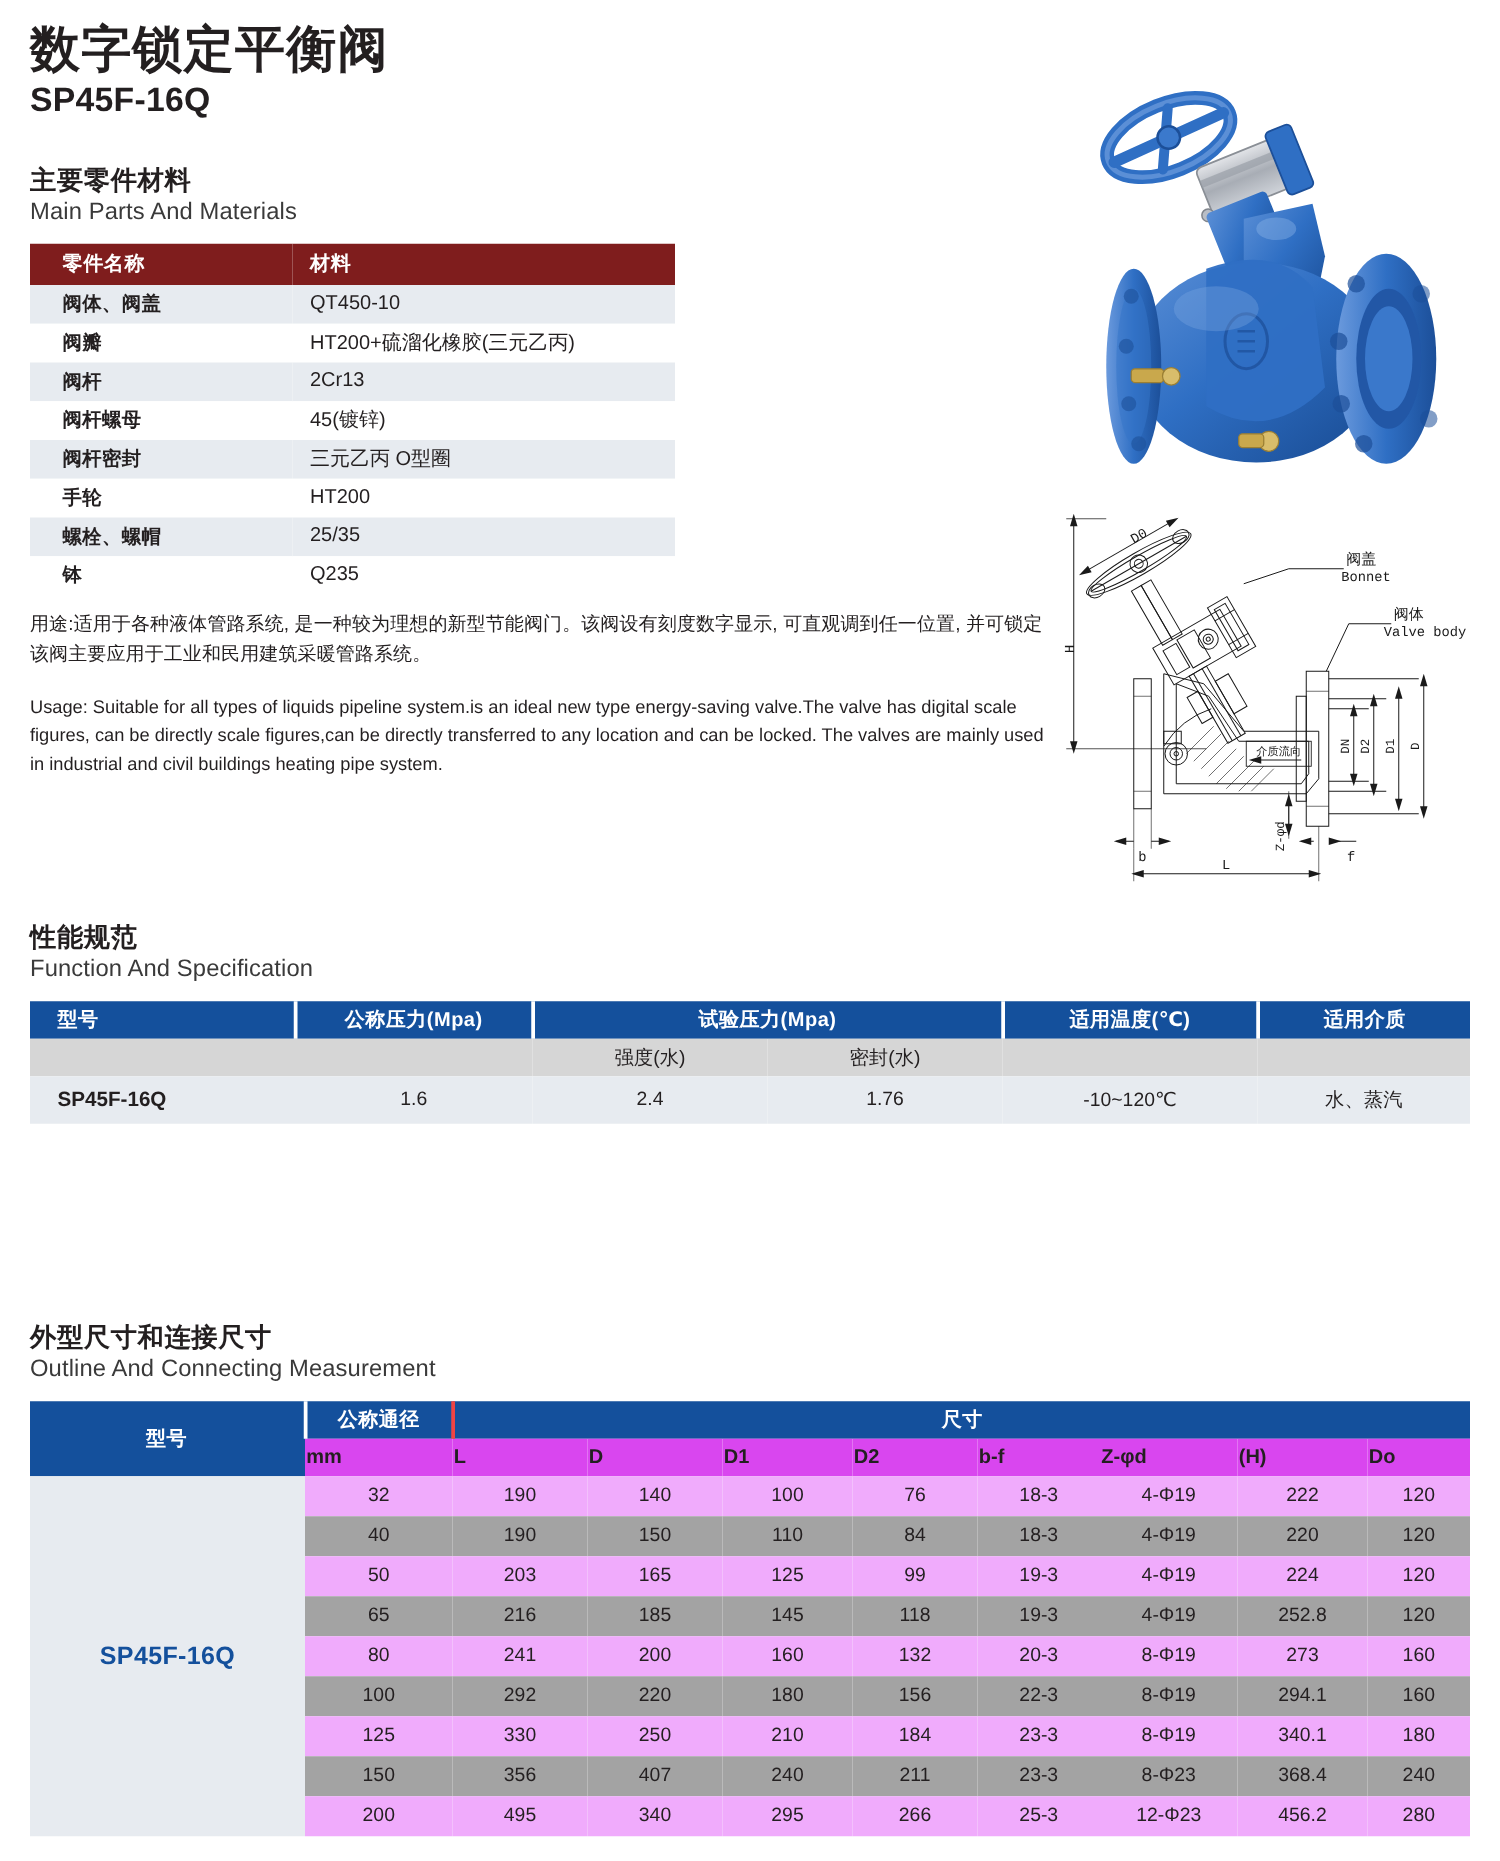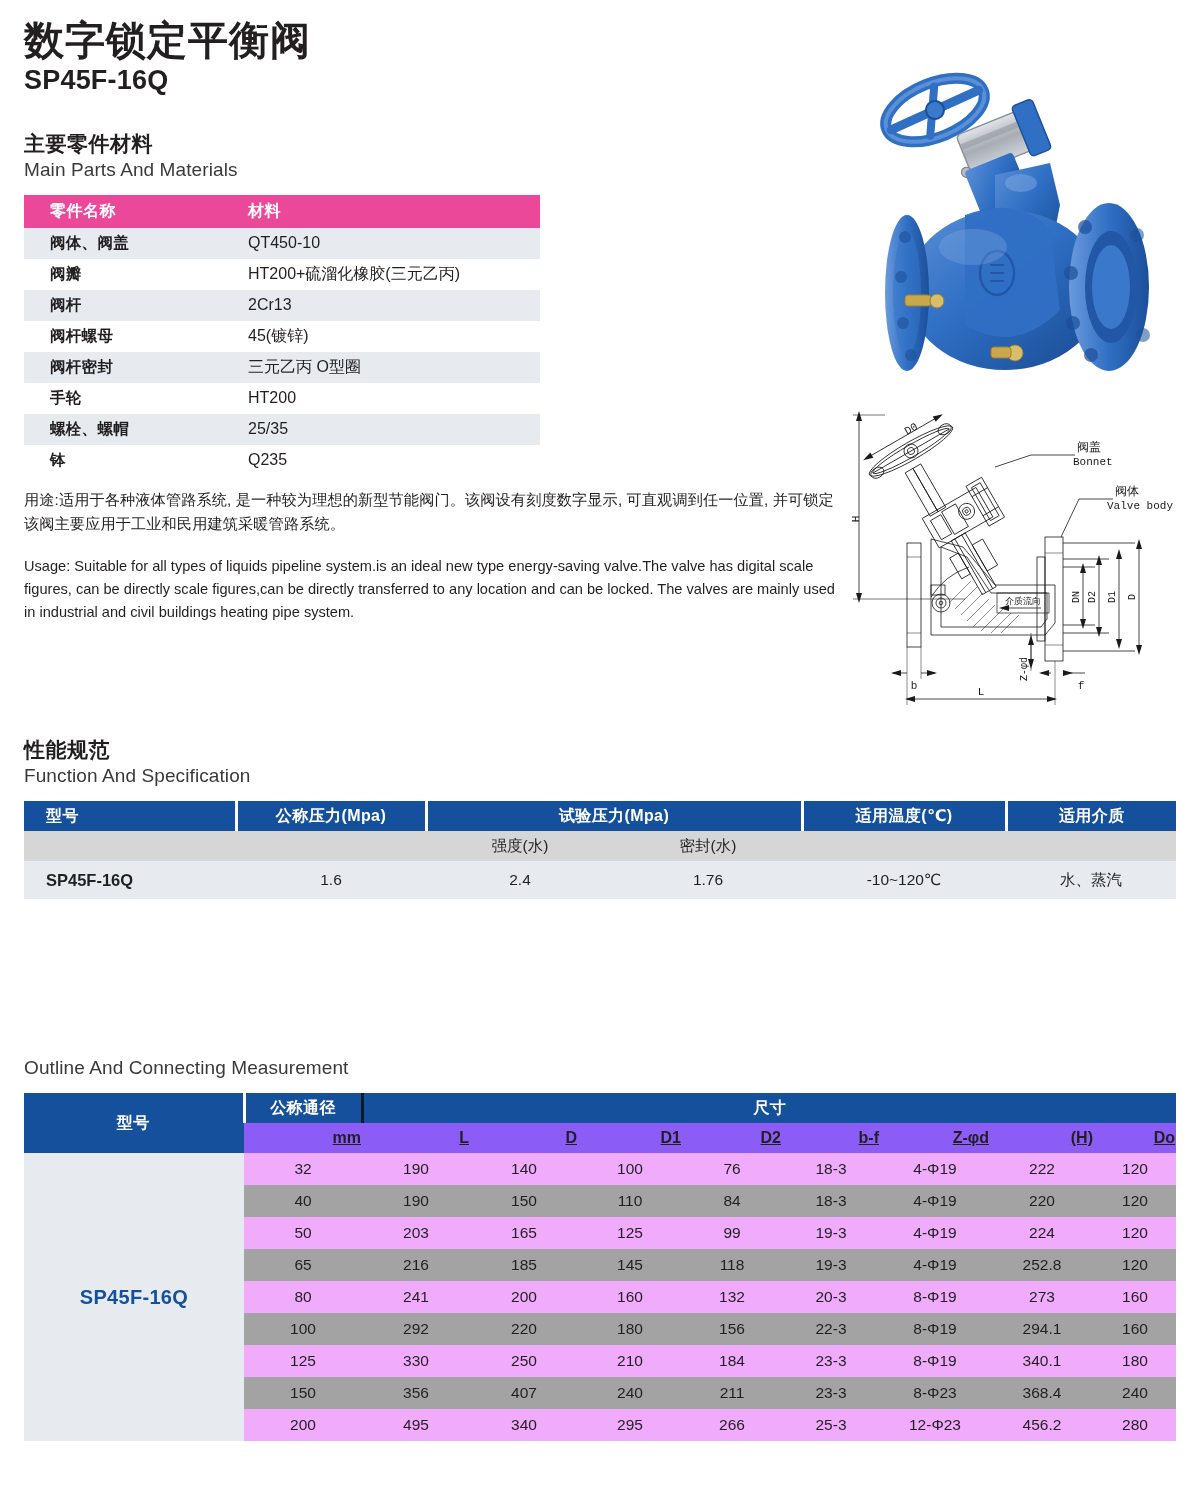--- a/index.html
+++ b/index.html
@@ -53,21 +53,21 @@
   }
 
   
   table { border-collapse: collapse; border-spacing: 0; }
   .mat-table {
     width: 516px;
     margin-top: 14px;
     font-size: 15.5px;
   }
   .mat-table th {
-    background: #ec4899;
+    background: #7f1d1d;
     color: #ffffff;
     font-weight: bold;
     text-align: left;
     font-size: 16px;
     padding: 6px 0 6px 26px;
     height: 28px;
     letter-spacing: 0.5px;
   }
   .mat-table th.c2 { padding-left: 14px; }
   .mat-table td {
@@ -140,30 +140,29 @@
     color: #fff;
     font-weight: bold;
     font-size: 16px;
     text-align: center;
     letter-spacing: 0.4px;
   }
   .dim-table th.blue.modelhead {
     text-align: center;
     vertical-align: middle;
   }
-  .dim-table th.blue.dn { height: 30px; border-left: 3px solid #fff; border-right: 3px solid #0f172a;}
+  .dim-table th.blue.dn { height: 30px; border-left: 3px solid #fff; border-right: 3px solid #ef4444;}
   .dim-table th.blue.size { height: 30px; }
   .dim-table td.colhead {
-    background: #8b5cf6;
+    background: #d946ef;
     height: 30px;
-    text-align: right;
+    text-align: left;
     font-weight: bold;
     font-size: 16px;
     color: #231f20;
-    text-decoration: underline;
   }
   .dim-table td.cell {
     height: 32px;
     text-align: center;
     font-size: 15.5px;
     color: #231f20;
   }
   .dim-table tr.odd td.cell { background: #f0abfc; }
   .dim-table tr.even td.cell { background: #a3a3a3; }
   .dim-table td.modelcell {
@@ -528,20 +527,21 @@
             <td class="val">1.76</td>
             <td class="val">-10~120℃</td>
             <td class="val">水、蒸汽</td>
           </tr>
         </tbody>
       </table>
     </div>
   </div>
 
   <div style="position:absolute; left:24px; top:1056px; width:1152px;">
+    <div class="sec-cn">外型尺寸和连接尺寸</div>
     <div class="sec-en">Outline And Connecting Measurement</div>
 
     <div class="dim-wrap">
       <table class="dim-table">
         <colgroup>
           <col style="width:220px">
             <col style="width:118px">
             <col style="width:108px">
           <col style="width:108px">
             <col style="width:104px">

